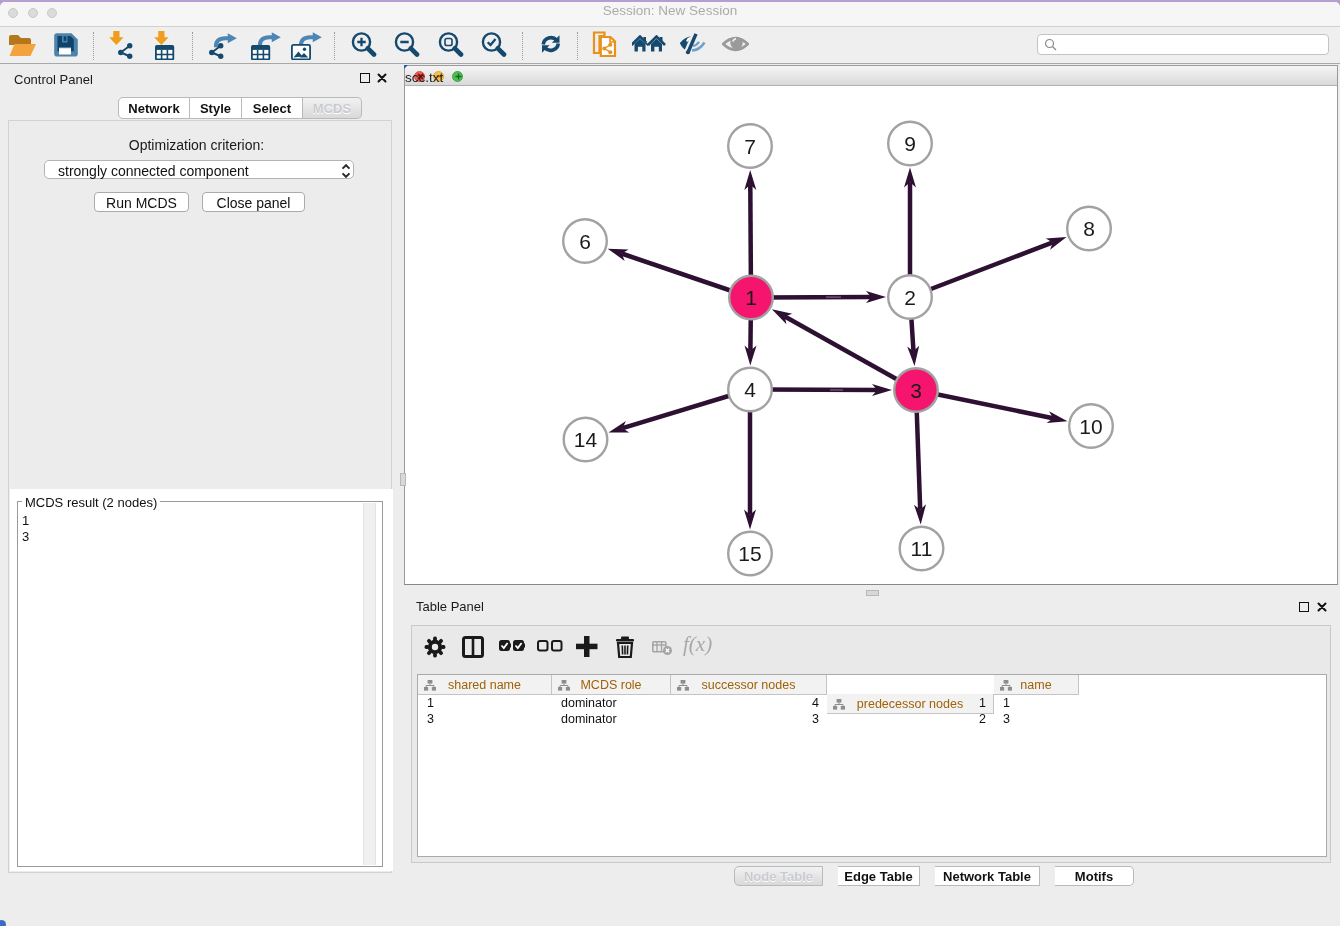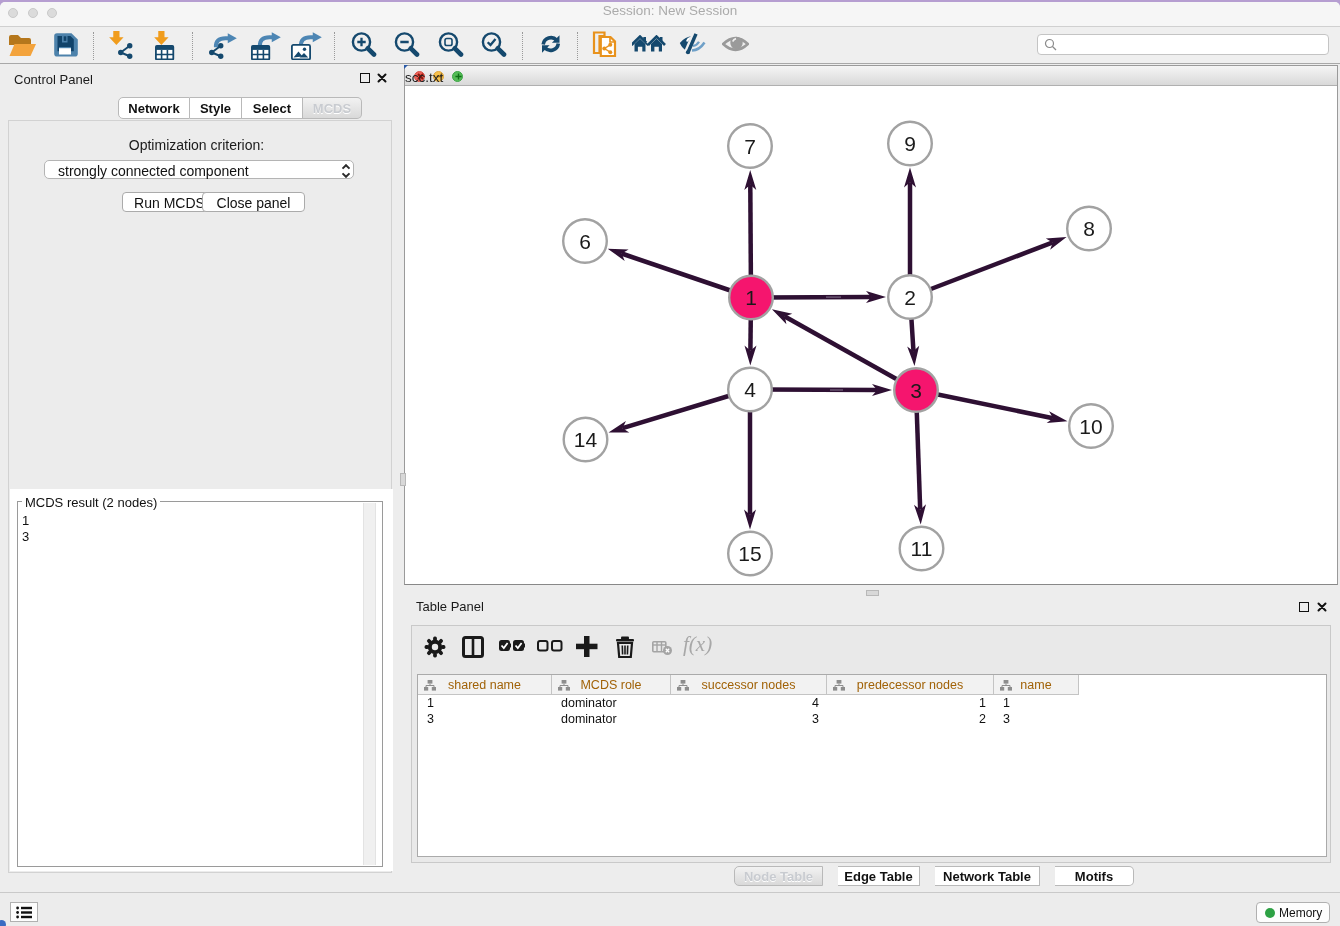--- a/index.html
+++ b/index.html
@@ -248,21 +248,21 @@
       <div class="tab last sel" style="width:59px;">MCDS</div>
     </div>
     <div id="cpcontent"></div>
     <div id="optlabel">Optimization criterion:</div>
     <div id="dropdown">strongly connected component
       <svg width="10" height="14" style="position:absolute; right:2px; top:2.5px;" viewBox="0 0 10 14">
           <path d="M1.5 4.6 L5 1.2 L8.5 4.6" fill="none" stroke="#2b2b2b" stroke-width="2"></path>
           <path d="M1.5 9.4 L5 12.8 L8.5 9.4" fill="none" stroke="#2b2b2b" stroke-width="2"></path>
         </svg>
     </div>
-    <div class="btn" style="left:94px; width:95px;margin-left:28px;">Run MCDS</div>
+    <div class="btn" style="left:94px; width:95px;">Run MCDS</div>
     <div class="btn" style="left:202px; width:103px;">Close panel</div>
     <div id="resultpanel">
       <div id="fieldset">
         <div id="legend">MCDS result (2 nodes)</div>
         <div class="mcdsitem" style="top:11px;">1</div>
         <div class="mcdsitem" style="top:27px;">3</div>
         <div id="resScroll"></div>
       </div>
     </div>
   </div>
@@ -424,21 +424,21 @@
             <rect x="0" y="7" width="4.2" height="3.6" fill="#8d8d8d"></rect>
             <rect x="7.8" y="7" width="4.2" height="3.6" fill="#8d8d8d"></rect>
             <path d="M6 3.6 v2 M2 7 v-1.5 h8 v1.5" fill="none" stroke="#8d8d8d" stroke-width="1"></path>
           </svg>MCDS role</div>
       <div class="th" style="left:253px; width:156px;"><svg width="12" height="11" viewBox="0 0 12 11" style="position:absolute;left:6px;top:5px;">
             <rect x="3.6" y="0" width="4.8" height="3.6" fill="#8d8d8d"></rect>
             <rect x="0" y="7" width="4.2" height="3.6" fill="#8d8d8d"></rect>
             <rect x="7.8" y="7" width="4.2" height="3.6" fill="#8d8d8d"></rect>
             <path d="M6 3.6 v2 M2 7 v-1.5 h8 v1.5" fill="none" stroke="#8d8d8d" stroke-width="1"></path>
           </svg>successor nodes</div>
-      <div class="th" style="left:409px; width:167px;"><svg width="12" height="11" viewBox="0 0 12 11" style="position:absolute;left:6px;top:5px;">
+      <div class="th" style="left:409px; width:167px;margin-top:19px;"><svg width="12" height="11" viewBox="0 0 12 11" style="position:absolute;left:6px;top:5px;">
             <rect x="3.6" y="0" width="4.8" height="3.6" fill="#8d8d8d"></rect>
             <rect x="0" y="7" width="4.2" height="3.6" fill="#8d8d8d"></rect>
             <rect x="7.8" y="7" width="4.2" height="3.6" fill="#8d8d8d"></rect>
             <path d="M6 3.6 v2 M2 7 v-1.5 h8 v1.5" fill="none" stroke="#8d8d8d" stroke-width="1"></path>
           </svg>predecessor nodes</div>
       <div class="th" style="left:576px; width:85px;"><svg width="12" height="11" viewBox="0 0 12 11" style="position:absolute;left:6px;top:5px;">
             <rect x="3.6" y="0" width="4.8" height="3.6" fill="#8d8d8d"></rect>
             <rect x="0" y="7" width="4.2" height="3.6" fill="#8d8d8d"></rect>
             <rect x="7.8" y="7" width="4.2" height="3.6" fill="#8d8d8d"></rect>
             <path d="M6 3.6 v2 M2 7 v-1.5 h8 v1.5" fill="none" stroke="#8d8d8d" stroke-width="1"></path>
@@ -455,27 +455,14 @@
       <div class="td" style="left:585px; top:37px;">3</div>
     </div>
     <div class="tabrow" style="left:289px; top:269px;gap:15px;">
       <div class="btab tab first sel" style="width:89px;">Node Table</div>
       <div class="btab" style="width:82px;">Edge Table</div>
       <div class="btab" style="width:105px;">Network Table</div>
       <div class="btab last" style="width:79px; border-radius:0 5px 5px 0;">Motifs</div>
     </div>
   </div>
 
-  <div id="statusbar">
-    <div id="listbtn">
-      <svg width="16" height="13" viewBox="0 0 16 13" style="position:absolute;left:5px;top:3px;">
-        <circle cx="1.6" cy="2" r="1.4" fill="#111"></circle>
-          <rect x="5" y="0.8" width="11" height="2.4" fill="#111"></rect>
-        <circle cx="1.6" cy="6.5" r="1.4" fill="#111"></circle>
-          <rect x="5" y="5.3" width="11" height="2.4" fill="#111"></rect>
-        <circle cx="1.6" cy="11" r="1.4" fill="#111"></circle>
-          <rect x="5" y="9.8" width="11" height="2.4" fill="#111"></rect>
-      </svg>
-    </div>
-    <div id="membtn"><span style="display:inline-block; width:10px; height:10px; border-radius:50%; background:#2da144; margin:5px 4px 0 8px; vertical-align:-1px;"></span>Memory</div>
-  </div>
 </div>
 <div style="position:absolute; left:-3px; top:920px; width:9px; height:9px; border-radius:50%; background:#3a6bc2;"></div>
 
 </body></html>

